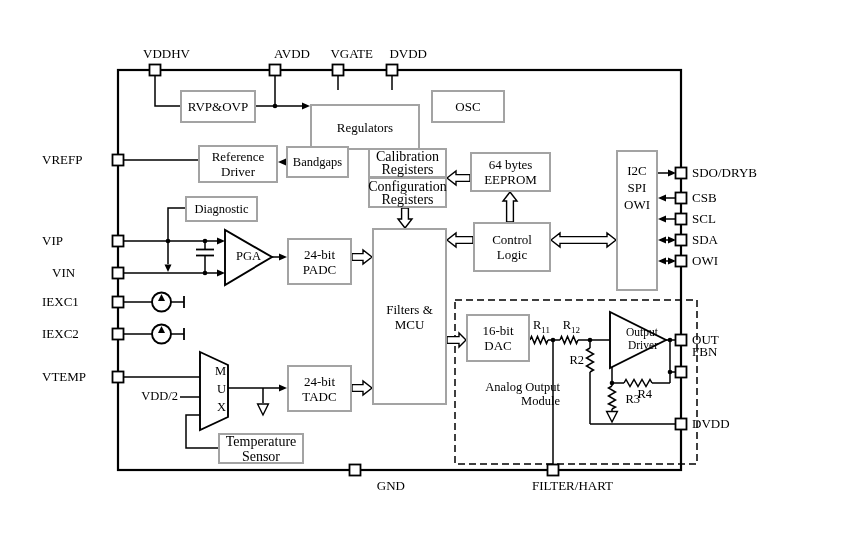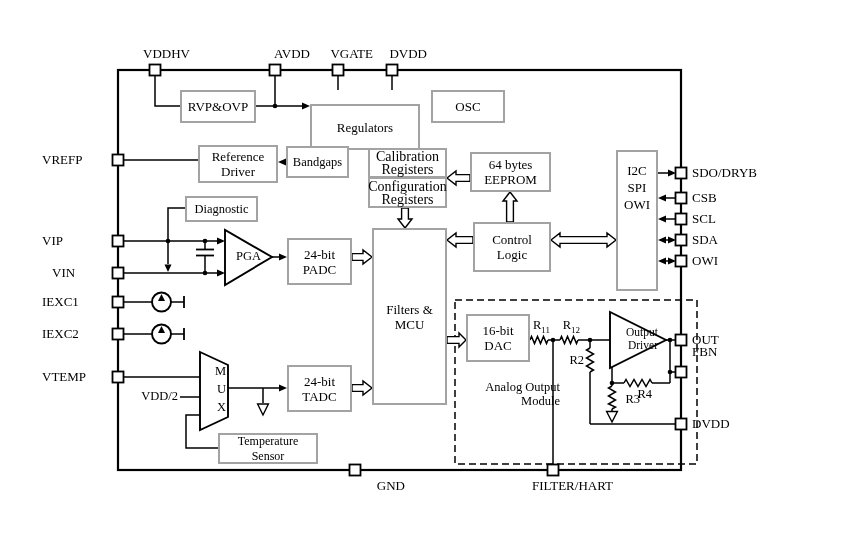--- a/index.html
+++ b/index.html
@@ -192,21 +192,21 @@
   <div class="block" style="left:287px;top:238px;width:65px;height:47px">24-bit
 PADC</div>
   <div class="block" style="left:473px;top:222px;width:78px;height:50px">Control
 Logic</div>
   <div class="block" style="left:372px;top:228px;width:75px;height:177px">Filters &amp;
 MCU</div>
   <div class="block" style="left:466px;top:314px;width:64px;height:48px">16-bit
 DAC</div>
   <div class="block" style="left:287px;top:365px;width:65px;height:47px">24-bit
 TADC</div>
-  <div class="block" style="left:218px;top:433px;width:100px;height:31px;font-size:12px">Temperature
+  <div class="block" style="left:218px;top:433px;width:86px;height:31px;font-size:14px">Temperature
 Sensor</div>
 
   <div class="lbl" style="left:227px;top:249px;width:34px">PGA</div>
   <div class="lbl" style="left:612px;top:326px;width:46px;font-size:11.5px;line-height:13px">Output
 Driver</div>
   <div class="lbl" style="left:202px;top:362px;width:24px;line-height:18px">M
 U
 X</div>
   <div class="lbl" style="left:452px;top:380px;width:108px">Analog Output
 Module</div>

